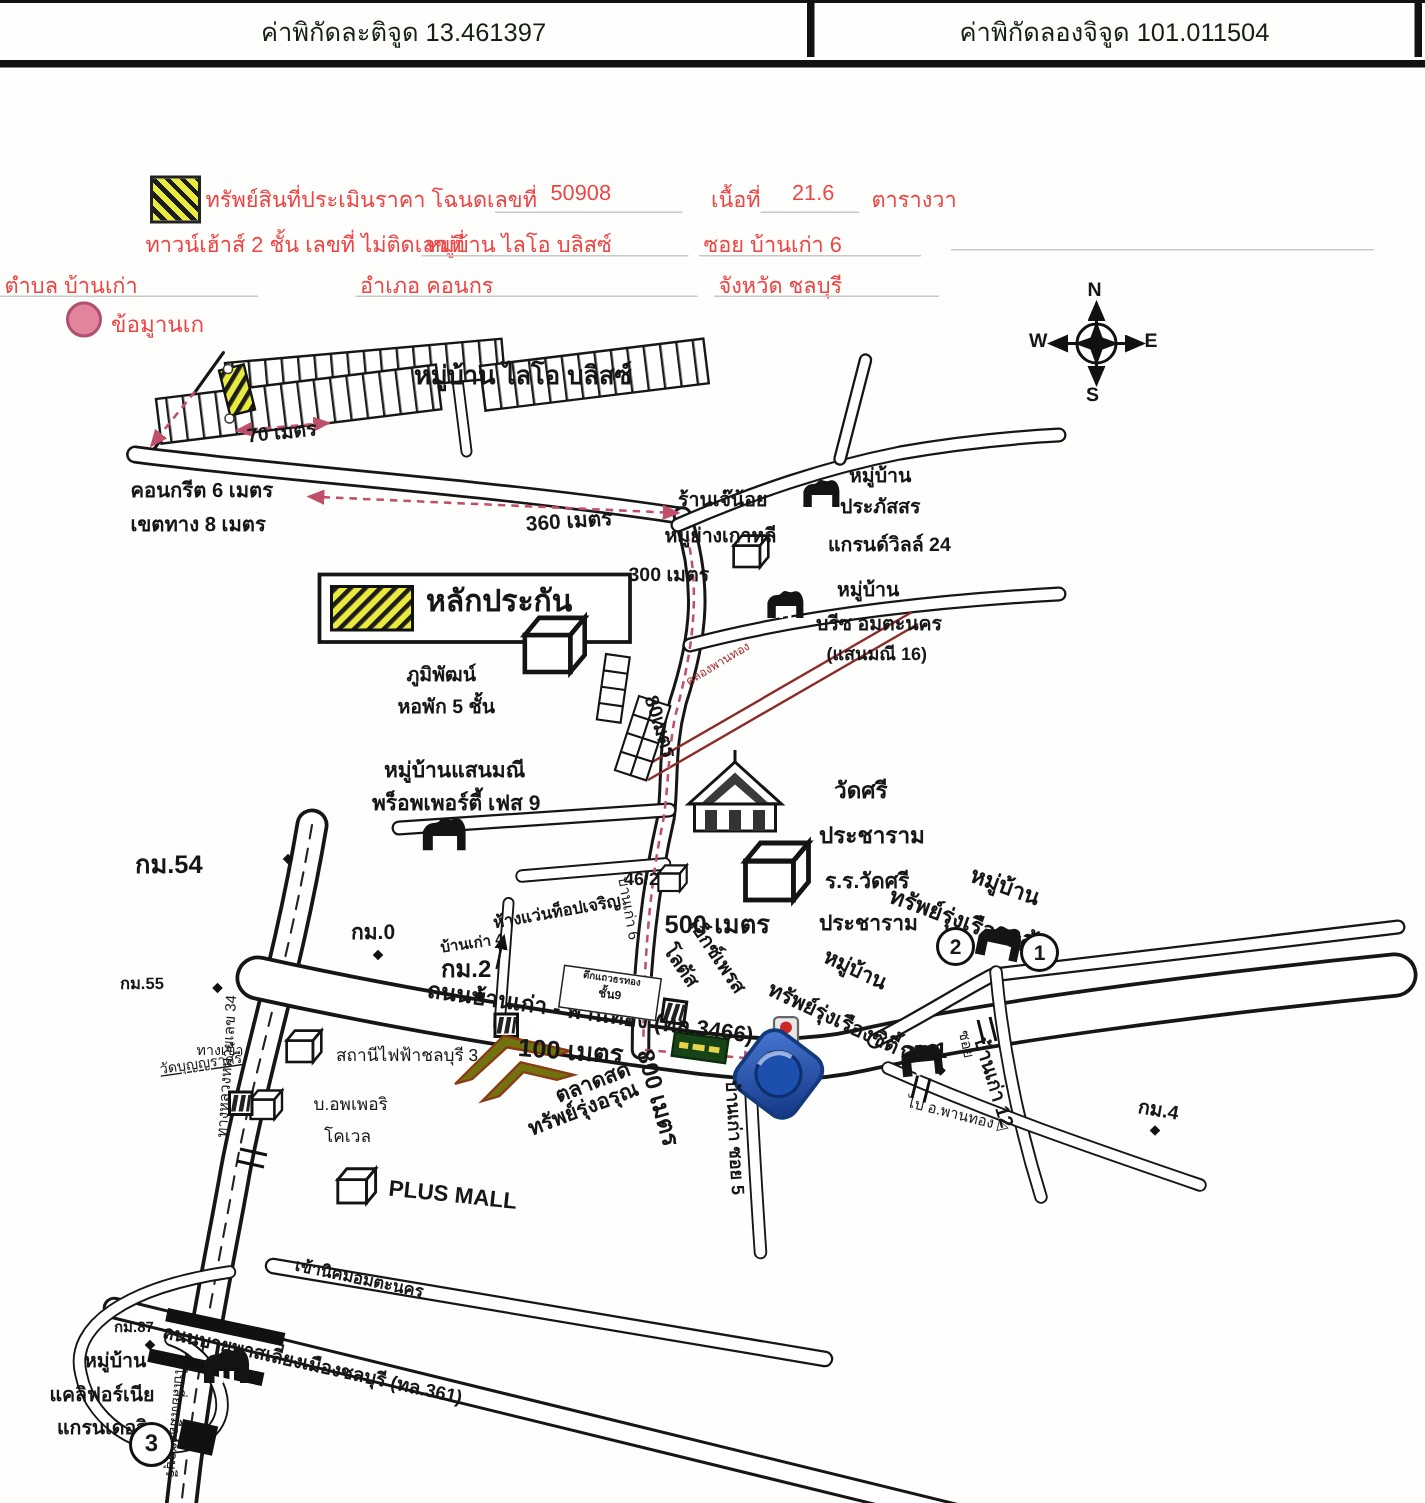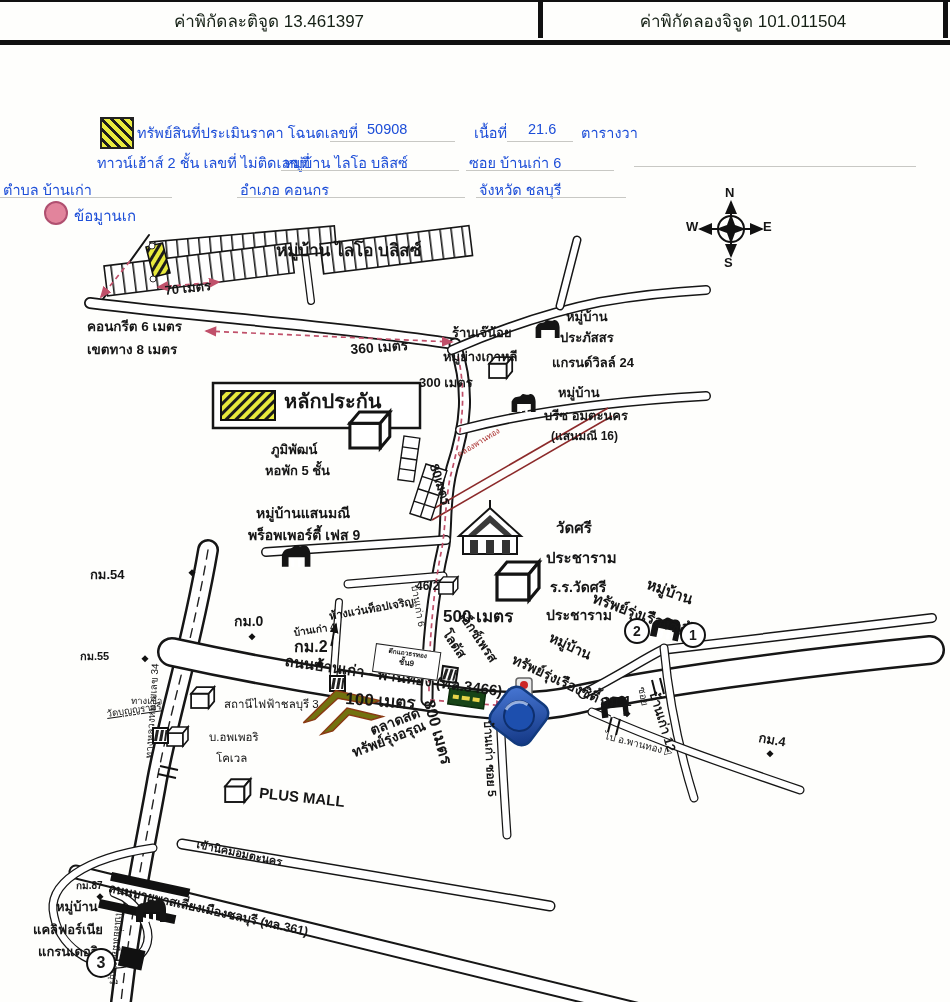--- a/index.html
+++ b/index.html
@@ -9,21 +9,21 @@
   #hdr{position:absolute;left:0;top:0;width:950px;height:38px;border-top:2px solid #111;border-bottom:5px solid #111;}
   .hcell{position:absolute;top:0;height:36px;display:flex;align-items:center;justify-content:center;
          font-size:17px;color:#152015;}
   #hc1{left:0;width:538px;border-right:5px solid #111;}
   #hc2{left:543px;width:400px;border-right:5px solid #111;}
   
   .lbl{position:absolute;white-space:nowrap;font-weight:700;color:#161616;transform-origin:0 0;line-height:1.1;}
   .rg{font-weight:400;}
   .red{color:#a82c2c;}
   .uline{position:absolute;height:1px;background:#c8c8c4;}
-  .ptext{position:absolute;white-space:nowrap;font-size:14.5px;color:#1d4ed8;}
+  .ptext{position:absolute;white-space:nowrap;font-size:14.5px;color:#ef4444;}
   .circled{position:absolute;border:2px solid #111;border-radius:50%;text-align:center;
            font-weight:700;background:#fff;}
   #swatch-prop{position:absolute;left:100px;top:117px;width:30px;height:28px;border:2px solid #222;
     background:repeating-linear-gradient(45deg,#e8ea3d 0 4px,#1c1c1c 4px 7px);}
   #shophouse-box{position:absolute;left:376px;top:643px;width:64px;height:27px;border:1.5px solid #222;
     transform:rotate(8deg);transform-origin:0 0;font-size:6.5px;font-weight:700;text-align:center;line-height:1.4;background:#fff;}
   svg{position:absolute;left:0;top:0;}
 </style>
 </head>
 <body>
@@ -349,21 +349,21 @@
   <div class="lbl red rg" style="left:456px;top:452px;font-size:8px;transform:rotate(-31deg);">คลองพานทอง</div>
   <div class="lbl" style="left:440px;top:462px;font-size:13px;transform:rotate(72deg);">80เมตร</div>
   <div class="lbl" style="left:256px;top:506px;font-size:14px;">หมู่บ้านแสนมณี</div>
   <div class="lbl" style="left:248px;top:528px;font-size:14px;">พร็อพเพอร์ตี้ เฟส 9</div>
   <div class="lbl" style="left:556px;top:520px;font-size:15px;">วัดศรี</div>
   <div class="lbl" style="left:546px;top:550px;font-size:15px;">ประชาราม</div>
   <div class="lbl" style="left:550px;top:580px;font-size:14px;">ร.ร.วัดศรี</div>
   <div class="lbl" style="left:546px;top:608px;font-size:14px;">ประชาราม</div>
   <div class="lbl" style="left:416px;top:580px;font-size:12px;">46/2</div>
   <div class="lbl" style="left:443px;top:608px;font-size:17px;">500 เมตร</div>
-  <div class="lbl" style="left:90px;top:568px;font-size:13px;">กม.54</div>
+  <div class="lbl" style="left:90px;top:568px;font-size:17px;">กม.54</div>
   <div class="lbl" style="left:234px;top:614px;font-size:14px;">กม.0</div>
   <div class="lbl" style="left:294px;top:638px;font-size:16px;">กม.2</div>
   <div class="lbl" style="left:80px;top:650px;font-size:11px;">กม.55</div>
   <div class="lbl" style="left:328px;top:610px;font-size:11px;transform:rotate(-10deg);">ห้างแว่นท็อปเจริญ</div>
   <div class="lbl" style="left:293px;top:627px;font-size:10px;transform:rotate(-8deg);">บ้านเก่า 4</div>
   <div class="lbl rg" style="left:420px;top:584px;font-size:10px;transform:rotate(80deg);">บ้านเก่า 6</div>
   <div class="lbl" style="left:286px;top:653px;font-size:15px;transform:rotate(8deg);">ถนนบ้านเก่า - พานทอง (ทล.3466)</div>
   <div class="lbl" style="left:346px;top:690px;font-size:17px;transform:rotate(4deg);">100 เมตร</div>
   <div class="lbl rg" style="left:224px;top:698px;font-size:11.5px;">สถานีไฟฟ้าชลบุรี 3</div>
   <div class="lbl rg" style="left:209px;top:731px;font-size:11.5px;">บ.อพเพอริ</div>

